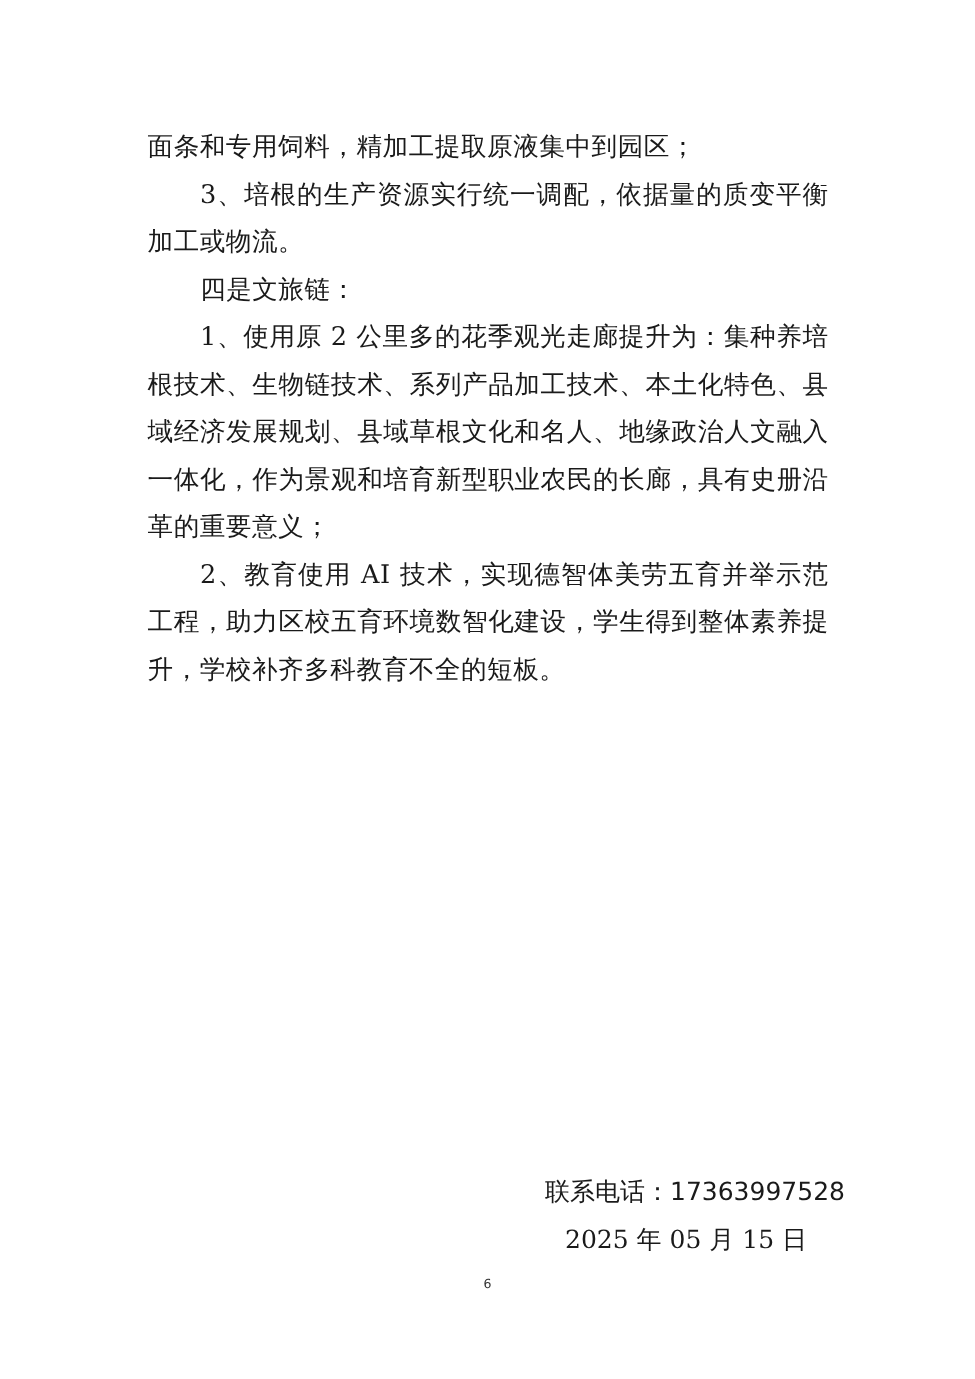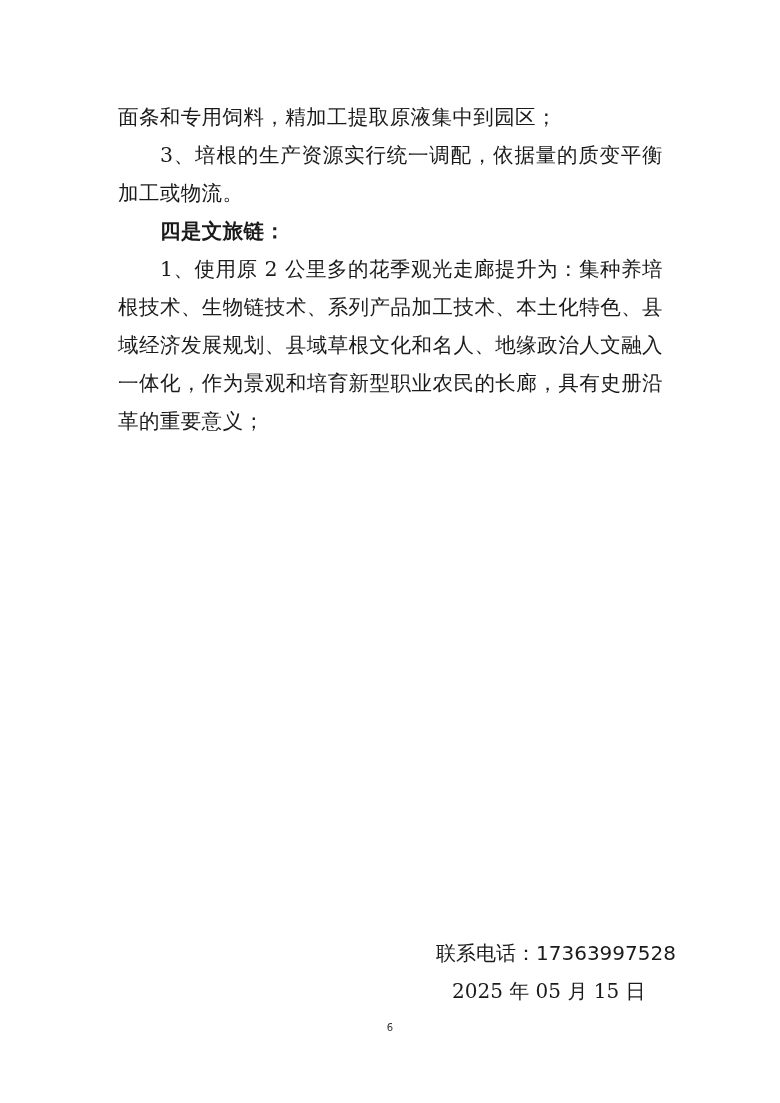--- a/index.html
+++ b/index.html
@@ -2,35 +2,36 @@
 <html><head>
 <meta charset="utf-8">
 <style>
   html, body { margin:0; padding:0; background:#ffffff; }
   body { width:780px; height:1103px; position:relative; overflow:hidden;
          font-family:"DejaVu Serif","Liberation Serif",serif; color:#1a1a1a; }
   .page { position:absolute; left:0; top:0; width:780px; height:1103px; }
   .body-text { position:absolute; left:118px; top:98px; width:545px; }
   .p { font-size:20.5px; line-height:38px; margin:0; text-align:justify; text-align-last:left; letter-spacing:0.4px; }
   .indent { text-indent:42px; }
-  .bold { font-weight:bold; }
+  .bold { font-weight:normal; }
   .sig { position:absolute; left:436px; font-size:20px; line-height:38px; }
   .sig .num { font-family:"DejaVu Sans","Liberation Sans",sans-serif; }
   .page-num { position:absolute; left:0; width:780px; top:1022px; text-align:center;
               font-family:"DejaVu Sans","Liberation Sans",sans-serif; font-size:10px; color:#333; }
 </style>
 </head>
 <body>
 
 <div class="page">
   <div class="body-text">
     <p class="p">面条和专用饲料，精加工提取原液集中到园区；</p>
     <p class="p indent">3、培根的生产资源实行统一调配，依据量的质变平衡加工或物流。</p>
     <p class="p indent bold">四是文旅链：</p>
     <p class="p indent">1、使用原 2 公里多的花季观光走廊提升为：集种养培根技术、生物链技术、系列产品加工技术、本土化特色、县域经济发展规划、县域草根文化和名人、地缘政治人文融入一体化，作为景观和培育新型职业农民的长廊，具有史册沿革的重要意义；</p>
+    <p class="p indent">2、教育使用 AI 技术，实现德智体美劳五育并举示范工程，助力区校五育环境数智化建设，学生得到整体素养提升，学校补齐多科教育不全的短板。</p>
   </div>
 
   <div class="sig" style="top:934px;">
     <span>联系电话：</span><span class="num">17363997528</span>
   </div>
   <div class="sig" style="top:972px; left:452px;">
     <span>2025 年 05 月 15 日</span>
   </div>
 
   <div class="page-num">6</div>

